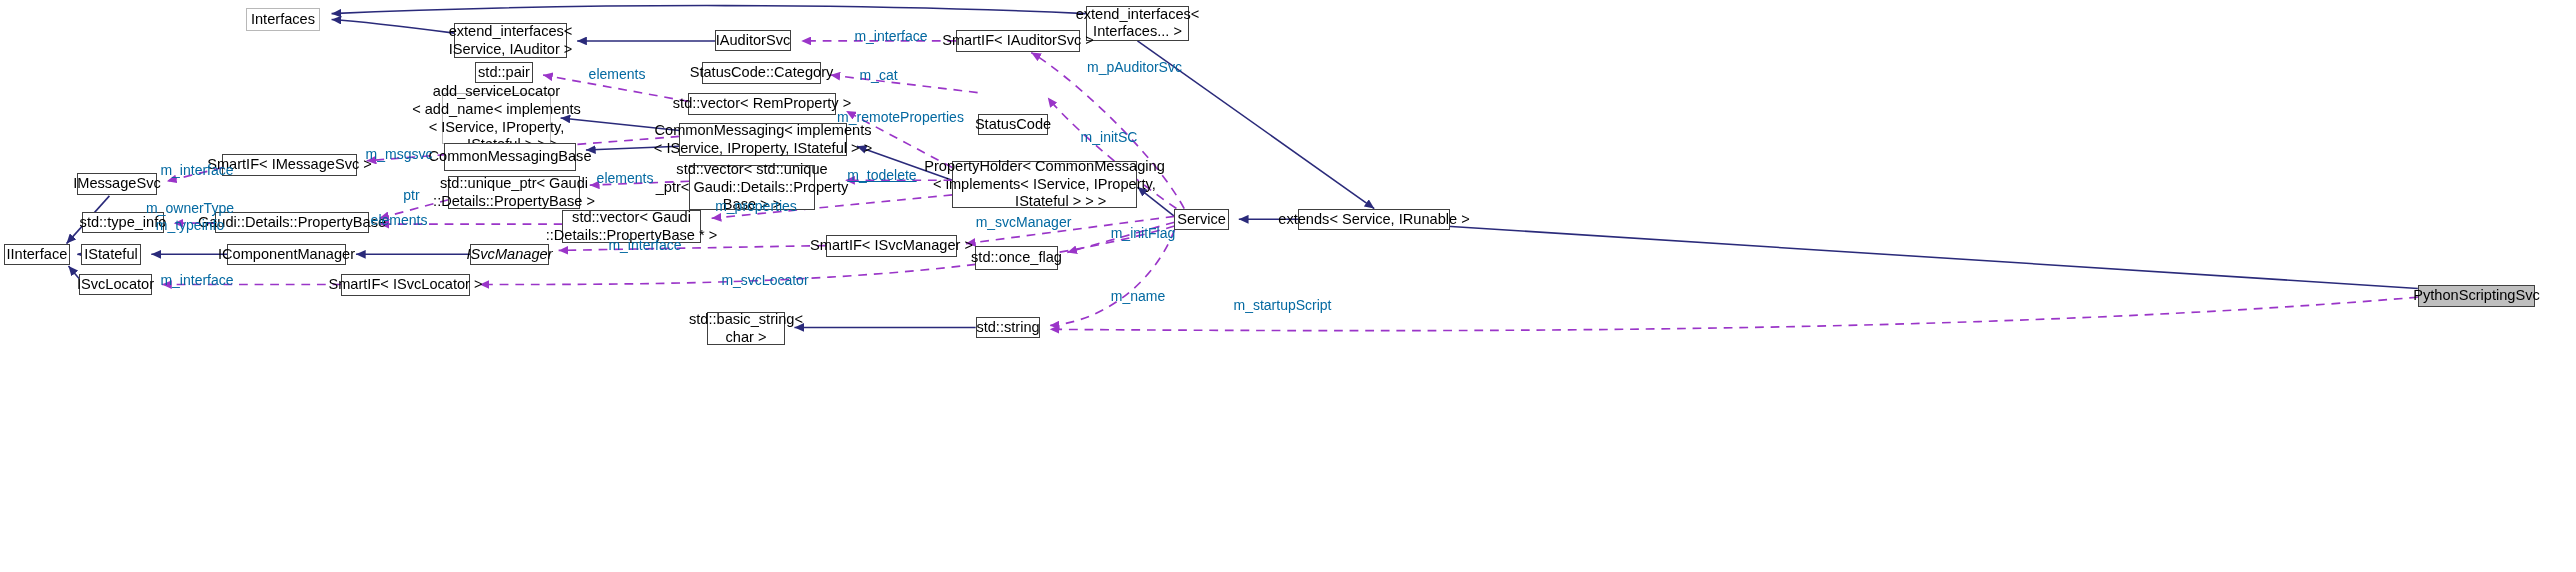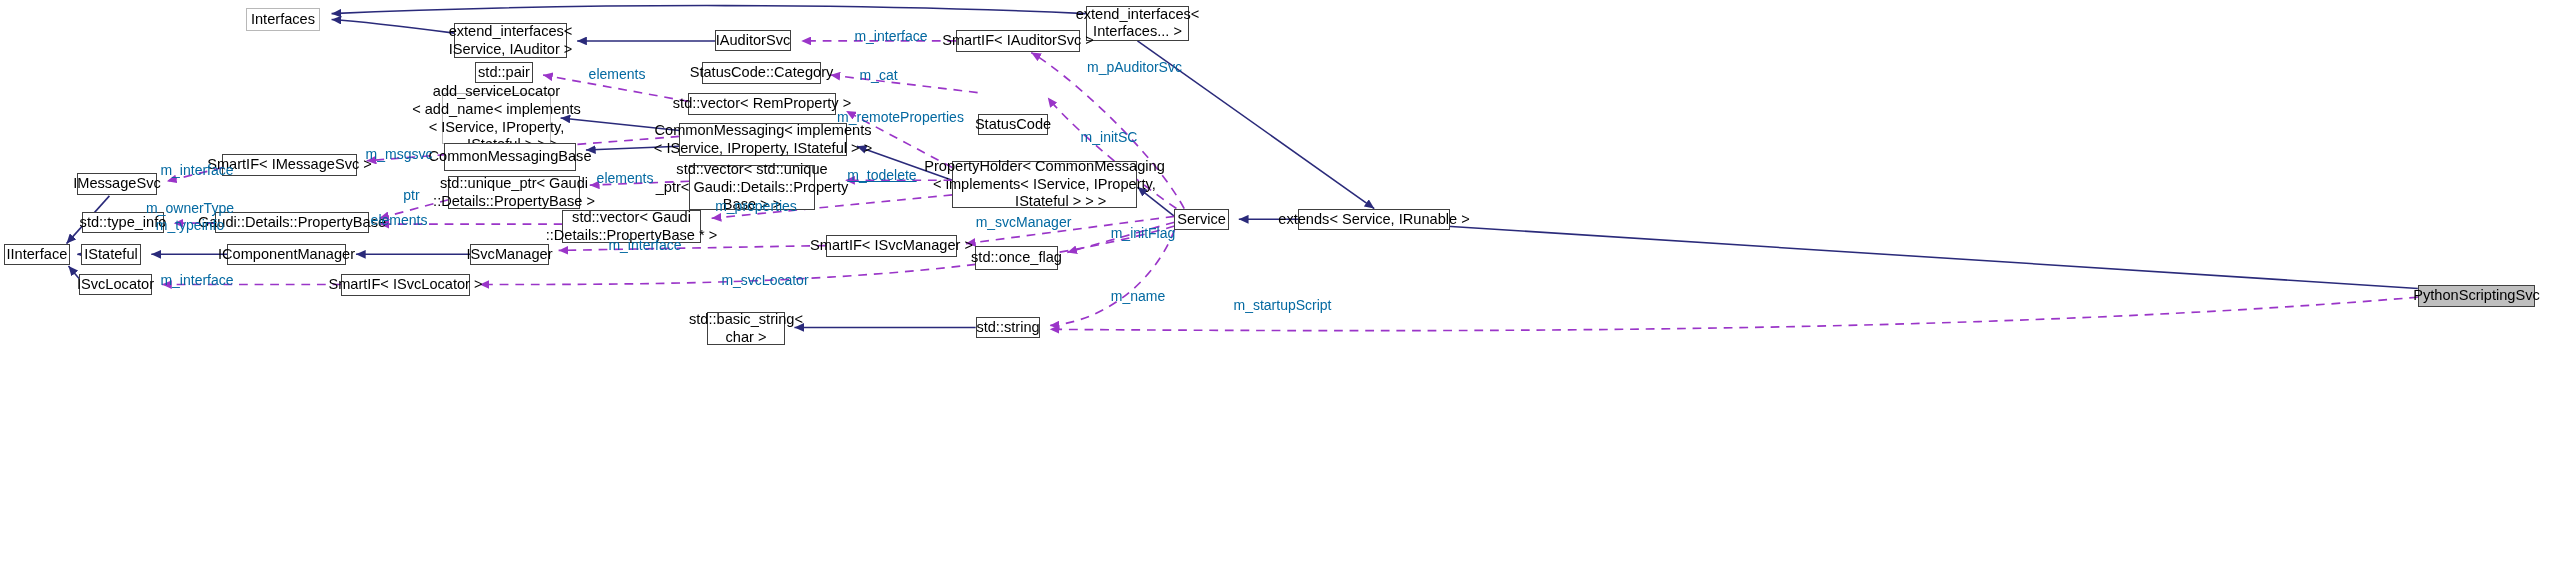--- a/index.html
+++ b/index.html
@@ -190,21 +190,21 @@
 Base &gt; &gt;</div>
       <div class="node" style="left: 82px; top: 212px; width: 82px; height: 21.4px;">std::type_info</div>
       <div class="node" style="left: 215px; top: 212px; width: 154px; height: 21.4px;">Gaudi::Details::PropertyBase</div>
       <div class="node" style="left: 562px; top: 210px; width: 139px; height: 33px;">std::vector&lt; Gaudi
 ::Details::PropertyBase * &gt;</div>
       <div class="node" style="left: 1174px; top: 209px; width: 55px; height: 21.4px;">Service</div>
       <div class="node" style="left: 1298px; top: 209px; width: 152px; height: 21.4px;">extends&lt; Service, IRunable &gt;</div>
       <div class="node" style="left: 3.9px; top: 244px; width: 66px; height: 21.4px;">IInterface</div>
       <div class="node" style="left: 81px; top: 244px; width: 60px; height: 21.4px;">IStateful</div>
       <div class="node" style="left: 227px; top: 244px; width: 119px; height: 21.4px;">IComponentManager</div>
-      <div class="node" style="left: 470px; top: 244px; width: 79px; height: 21.4px;">ISvcManager</div>
+      <div class="node" style="left: 470px; top: 244px; width: 79px; height: 21.4px; font-style: italic;">ISvcManager</div>
       <div class="node" style="left: 826px; top: 235px; width: 131px; height: 22.4px;">SmartIF&lt; ISvcManager &gt;</div>
       <div class="node" style="left: 975px; top: 246px; width: 83px; height: 24px;">std::once_flag</div>
       <div class="node" style="left: 79px; top: 274px; width: 73px; height: 21.4px;">ISvcLocator</div>
       <div class="node" style="left: 341px; top: 274px; width: 129px; height: 22.4px;">SmartIF&lt; ISvcLocator &gt;</div>
       <div class="node current" style="left: 2418px; top: 285px; width: 117px; height: 22.4px;">PythonScriptingSvc</div>
       <div class="node" style="left: 707px; top: 312px; width: 78px; height: 33px;">std::basic_string&lt;
 char &gt;</div>
       <div class="node" style="left: 976px; top: 317px; width: 64px; height: 21.4px;">std::string</div>
     </div>
   <div id="label-host">

